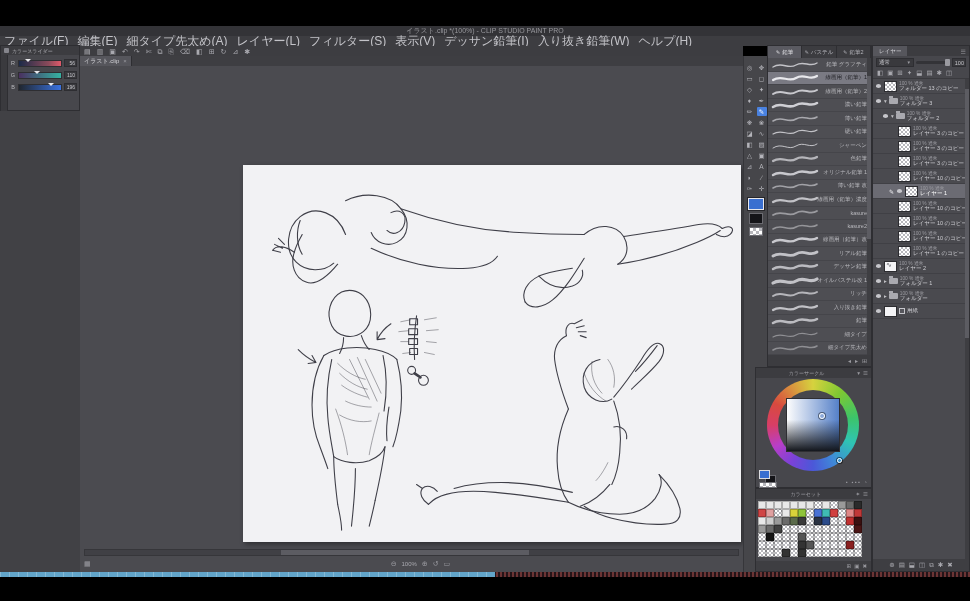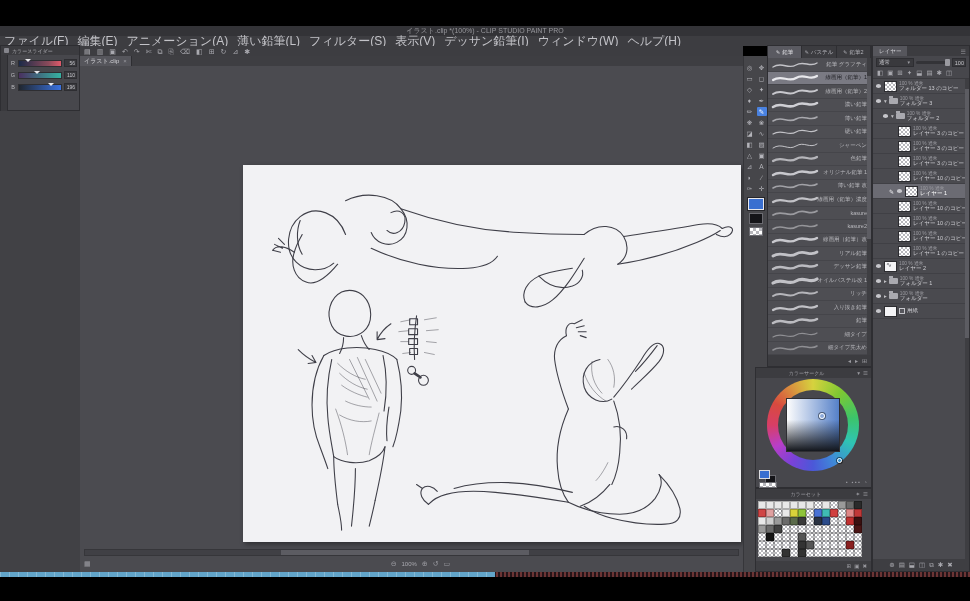--- a/index.html
+++ b/index.html
@@ -187,26 +187,26 @@
 <body>
 
 <div id="stage">
   <div id="lb-top" class="lb"></div>
   <div id="titlebar">
     <span>イラスト.clip *(100%) - CLIP STUDIO PAINT PRO</span>
   </div>
   <div id="menubar">
       <span class="menu-item">ファイル(F)</span>
       <span class="menu-item">編集(E)</span>
-      <span class="menu-item">アニメーション(A)</span>
-      <span class="menu-item">薄い鉛筆(L)</span>
+      <span class="menu-item">細タイプ先太め(A)</span>
+      <span class="menu-item">レイヤー(L)</span>
       <span class="menu-item">フィルター(S)</span>
       <span class="menu-item">表示(V)</span>
       <span class="menu-item">デッサン鉛筆(I)</span>
-      <span class="menu-item">ウィンドウ(W)</span>
+      <span class="menu-item">入り抜き鉛筆(W)</span>
       <span class="menu-item">ヘルプ(H)</span>
     </div>
   <div id="commandbar">
       <span class="cmd-icon">▤</span>
       <span class="cmd-icon">▥</span>
       <span class="cmd-icon">▣</span>
       <span class="cmd-icon">↶</span>
       <span class="cmd-icon">↷</span>
       <span class="cmd-icon">✄</span>
       <span class="cmd-icon">⧉</span>

